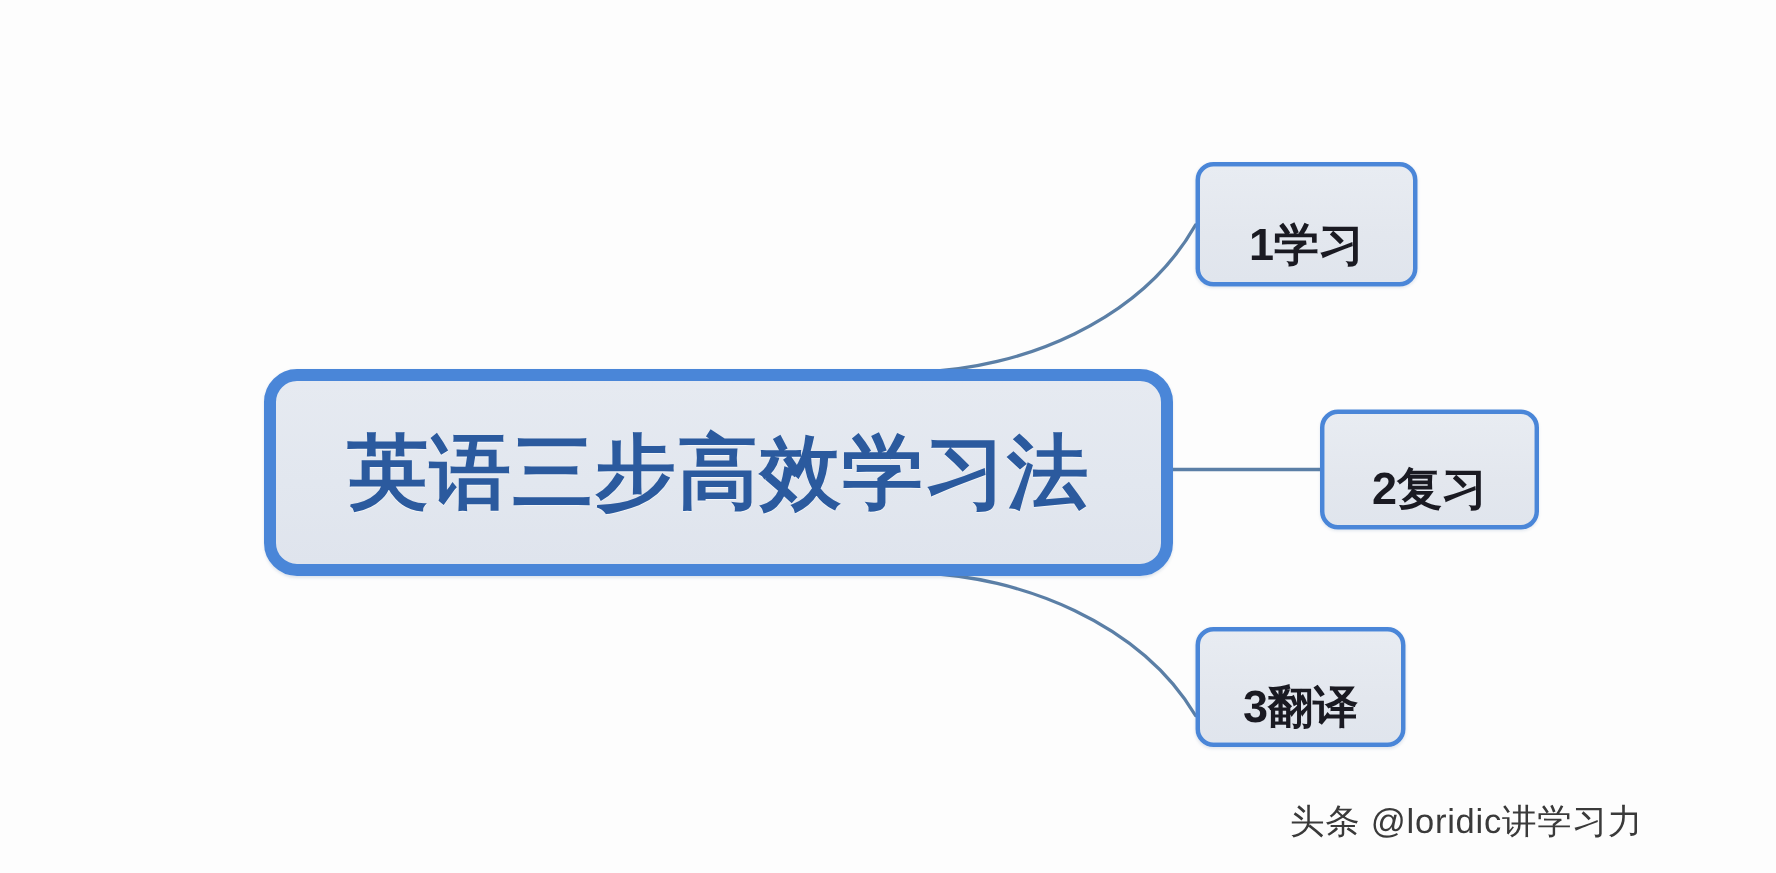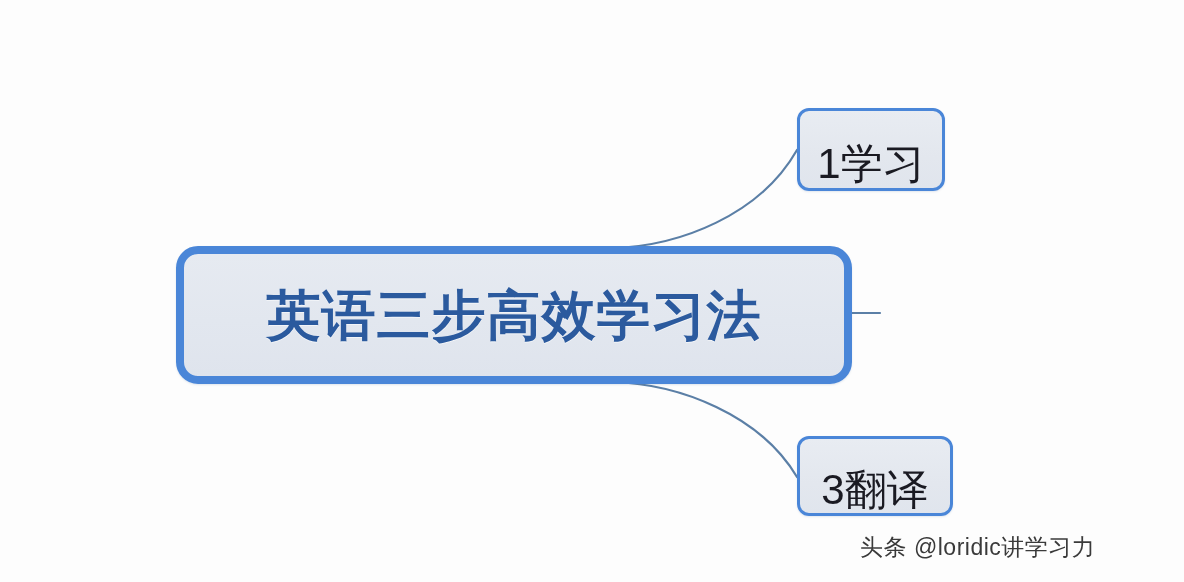--- a/index.html
+++ b/index.html
@@ -38,21 +38,21 @@
     display: flex;
     align-items: center;
     justify-content: center;
     background: #e4e8ef;
   }
 
   
   .node-root {
     left: 176px;
     top: 246px;
-    width: 676px;
+    width: 606px;
     height: 138px;
     border: 8px solid #4a86d8;
     border-radius: 22px;
     background: linear-gradient(180deg, #e6eaf1 0%, #e2e7ef 55%, #dfe4ed 100%);
     box-shadow: 0 1px 2px rgba(90,120,160,0.18);
   }
   .node-root .label {
     font-size: 54px;
     font-weight: bold;
     color: #2b5a9e;
@@ -63,31 +63,31 @@
   }
 
   
   .node-branch {
     border: 3px solid #4a86d8;
     border-radius: 12px;
     background: linear-gradient(180deg, #e8ecf2 0%, #e3e7ee 60%, #e0e5ed 100%);
     box-shadow: 0 1px 2px rgba(90,120,160,0.16);
   }
   .node-branch .label {
-    font-size: 42px;
-    font-weight: normal;
+    font-size: 30px;
+    font-weight: bold;
     color: #1a1a22;
     line-height: 1;
     white-space: nowrap;
     margin-top: 28px;
   }
 
   .branch-1 { left: 797px; top: 108px; width: 148px; height: 83px; }
   .branch-2 { left: 880px; top: 273px; width: 146px; height: 80px; }
-  .branch-3 { left: 797px; top: 436px; width: 156px; height: 80px; }
+  .branch-3 { left: 797px; top: 418px; width: 140px; height: 80px; }
 
   
   .watermark {
     position: absolute;
     z-index: 3;
     left: 860px;
     top: 532px;
     font-size: 23px;
     color: #3a3a3a;
     white-space: nowrap;
@@ -106,20 +106,23 @@
   </svg>
 
   <div class="node node-root">
     <span class="label">英语三步高效学习法</span>
   </div>
 
   <div class="node node-branch branch-1">
     <span class="label">1学习</span>
   </div>
 
+  <div class="node node-branch branch-2">
+    <span class="label">2复习</span>
+  </div>
 
   <div class="node node-branch branch-3">
     <span class="label">3翻译</span>
   </div>
 
   <div class="watermark">头条 @loridic讲学习力</div>
 
 </div>
 
 </body></html>

